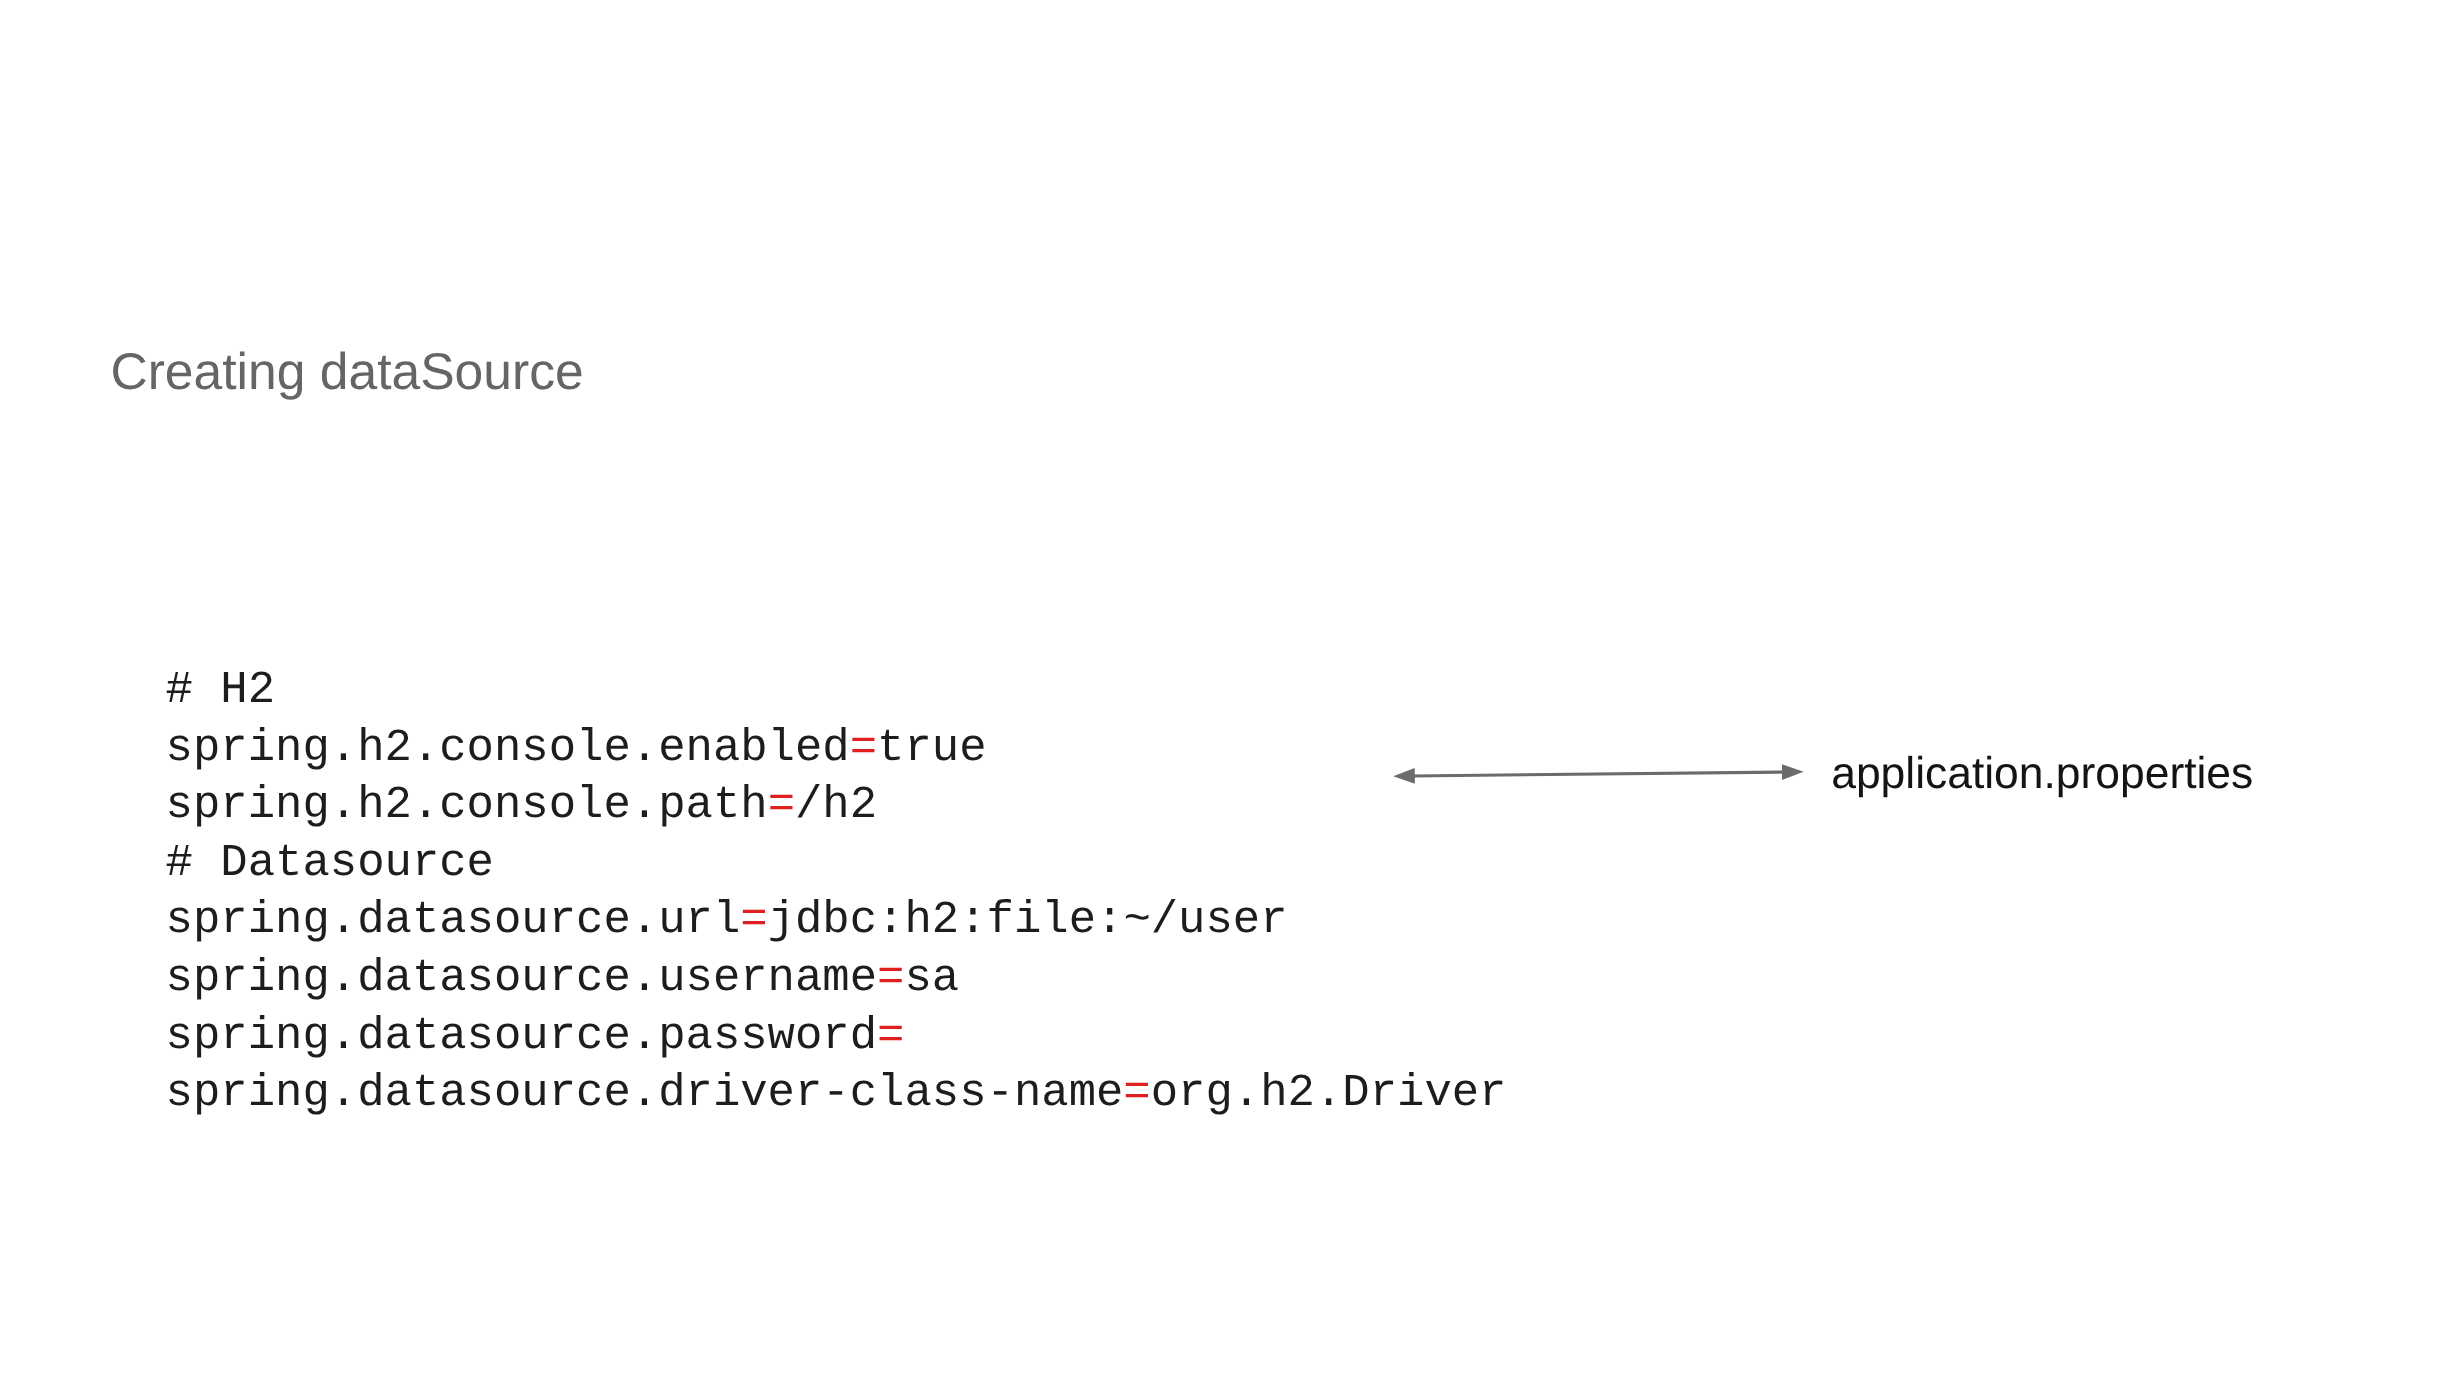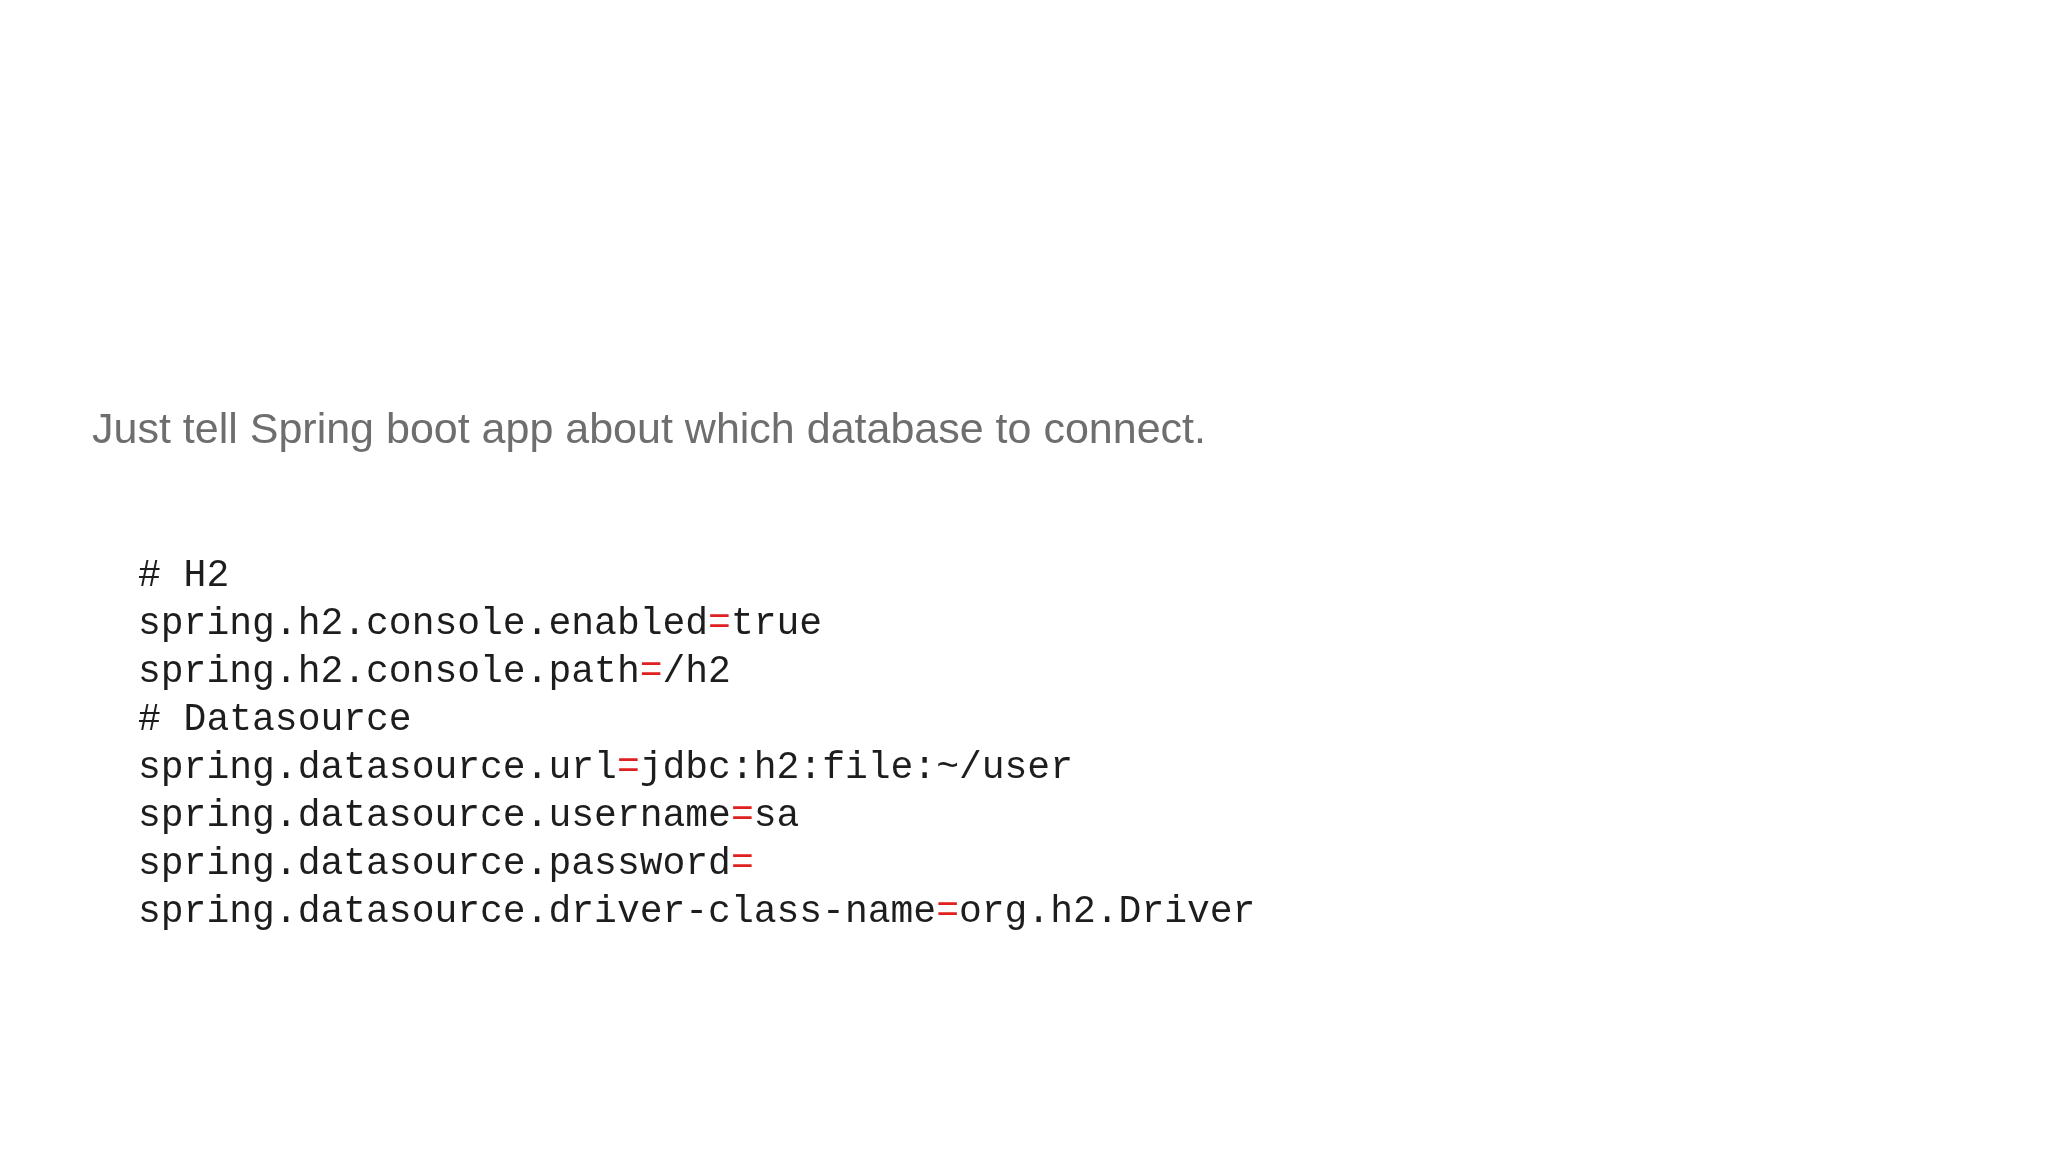--- a/index.html
+++ b/index.html
@@ -84,19 +84,29 @@
     color: var(--label-black, #141414);
     white-space: nowrap;
   }
 </style>
 </head>
 <body>
 
 <div class="slide">
 
 
+  <div class="subtitle">Creating dataSource</div>
 
-  <div class="body-text">Just tell Spring boot app about which database to connect.</div>
 
   <div class="code-block"><div class="code-line"><span># H2</span></div><div class="code-line"><span>spring.h2.console.enabled</span><span class="code-equals">=</span><span>true</span></div><div class="code-line"><span>spring.h2.console.path</span><span class="code-equals">=</span><span>/h2</span></div><div class="code-line"><span># Datasource</span></div><div class="code-line"><span>spring.datasource.url</span><span class="code-equals">=</span><span>jdbc:h2:file:~/user</span></div><div class="code-line"><span>spring.datasource.username</span><span class="code-equals">=</span><span>sa</span></div><div class="code-line"><span>spring.datasource.password</span><span class="code-equals">=</span><span></span></div><div class="code-line"><span>spring.datasource.driver-class-name</span><span class="code-equals">=</span><span>org.h2.Driver</span></div></div>
 
+  <div class="annotation">
+    <span class="arrow">
+      <svg viewBox="0 0 344 22" xmlns="http://www.w3.org/2000/svg">
+        <line x1="16" y1="11" x2="328" y2="11" stroke="#6b6b6b" stroke-width="2.6"></line>
+        <polygon points="1,11 19,4.5 19,17.5" fill="#6b6b6b"></polygon>
+        <polygon points="343,11 325,4.5 325,17.5" fill="#6b6b6b"></polygon>
+      </svg>
+    </span>
+    <span class="annotation-label">application.properties</span>
+  </div>
 
 </div>
 
 </body></html>

